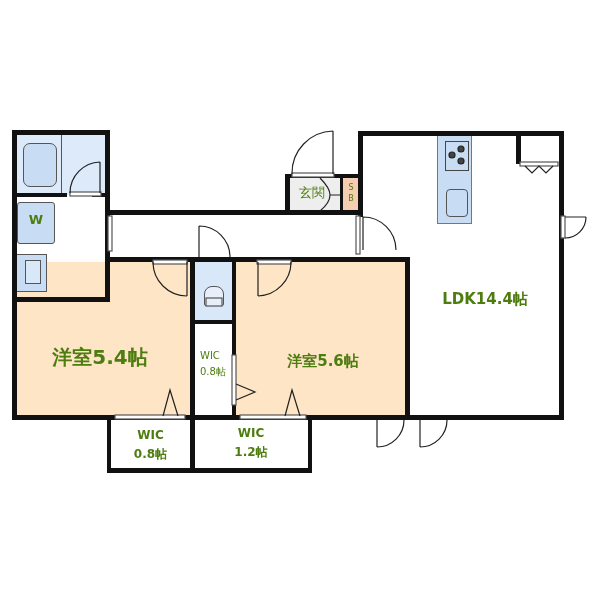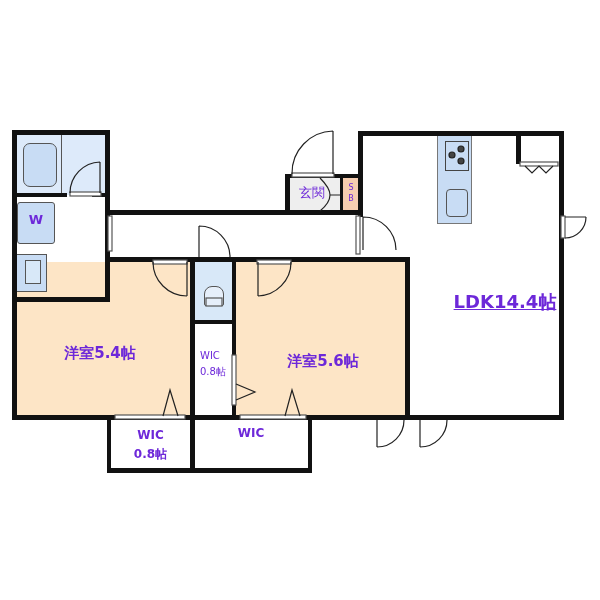--- a/index.html
+++ b/index.html
@@ -1,18 +1,18 @@
 <!DOCTYPE html>
 <html><head>
 <meta charset="utf-8">
 <style>
   html,body{margin:0;padding:0;background:#fff;}
   body{width:600px;height:600px;position:relative;overflow:hidden;font-family:"DejaVu Sans","Liberation Sans",sans-serif;}
   .abs{position:absolute;box-sizing:border-box;}
-  .room-label{position:absolute;font-weight:bold;color:#6d28d9;text-align:center;white-space:nowrap;}
+  .room-label{position:absolute;font-weight:bold;color:#4d7c0f;text-align:center;white-space:nowrap;}
   .wall{position:absolute;background:#111;}
   svg{position:absolute;left:0;top:0;}
 </style>
 </head>
 <body>
 
 <div class="abs" style="left:14px;top:133px;width:94px;height:62px;background:#ddeafa;"></div>
 <div class="abs" style="left:14px;top:262px;width:178px;height:155px;background:#fde5c6;"></div>
 <div class="abs" style="left:235px;top:262px;width:172px;height:155px;background:#fde5c6;"></div>
 <div class="abs" style="left:195px;top:262px;width:38px;height:60px;background:#d8e8f8;"></div>
@@ -100,26 +100,27 @@
     <rect x="206" y="298" width="16" height="8" fill="#e6effa" stroke="#555"></rect>
   </g>
 </svg>
 
 <div class="room-label" style="left:17px;top:212px;width:38px;font-size:13px;">W</div>
 <div class="room-label" style="left:292px;top:184px;width:40px;font-size:13px;font-weight:normal;">玄関</div>
 <div class="room-label" style="left:343px;top:182px;width:16px;font-size:8px;font-weight:normal;line-height:11px;">
   <div>S</div>
   <div>B</div>
 </div>
-<div class="room-label" style="left:30px;top:344px;width:140px;font-size:15px;">洋室5.4帖</div>
+<div class="room-label" style="left:30px;top:344px;width:140px;font-size:20px;">洋室5.4帖</div>
 <div class="room-label" style="left:253px;top:352px;width:140px;font-size:15px;">洋室5.6帖</div>
-<div class="room-label" style="left:440px;top:290px;width:130px;font-size:18px;text-decoration:underline;">LDK14.4帖</div>
+<div class="room-label" style="left:420px;top:290px;width:130px;font-size:15px;">LDK14.4帖</div>
 <div class="room-label" style="left:196px;top:348px;width:36px;font-size:10px;font-weight:normal;line-height:16px;text-align:left;padding-left:4px;">
   <div>WIC</div>
   <div>0.8帖</div>
 </div>
 <div class="room-label" style="left:111px;top:426px;width:79px;font-size:12px;line-height:19px;">
   <div>WIC</div>
   <div>0.8帖</div>
 </div>
 <div class="room-label" style="left:211px;top:424px;width:80px;font-size:12px;line-height:19px;">
   <div>WIC</div>
+  <div>1.2帖</div>
 </div>
 
 </body></html>

